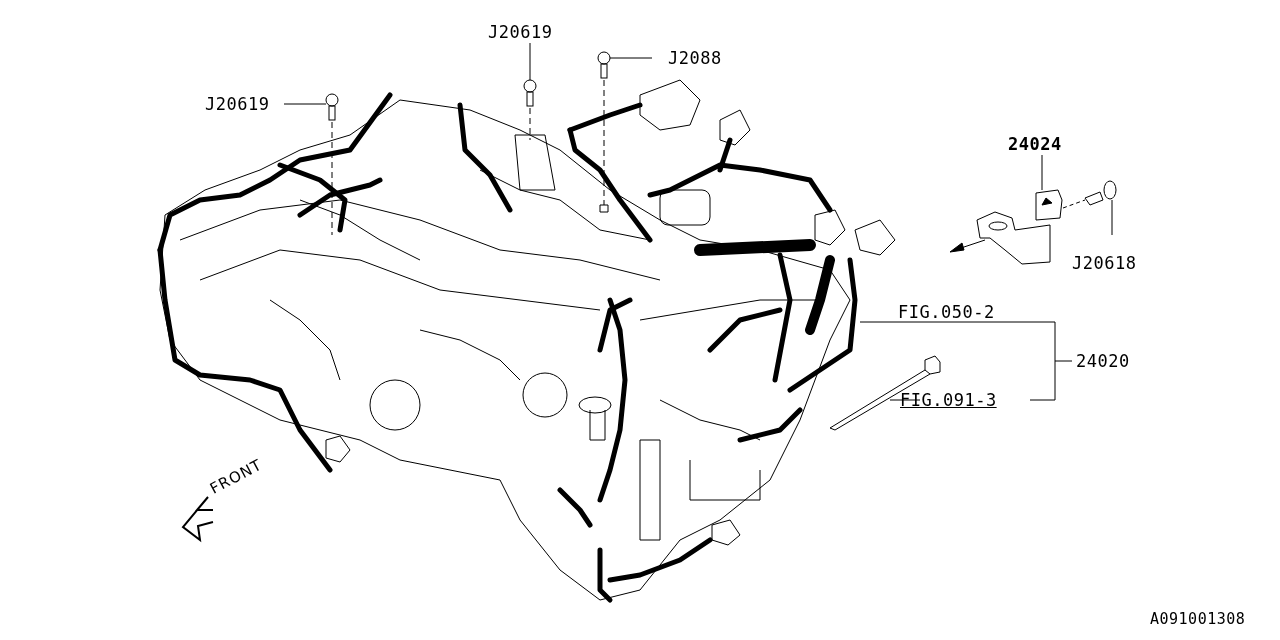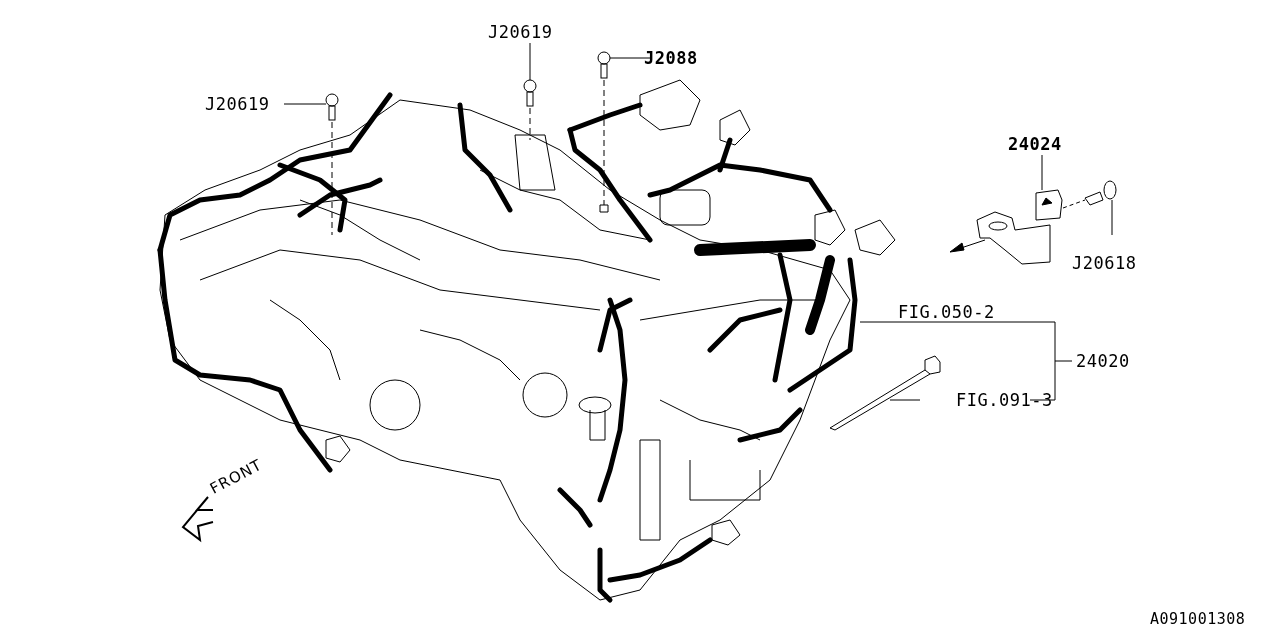--- a/index.html
+++ b/index.html
@@ -113,20 +113,20 @@
     <line x1="890" y1="400" x2="920" y2="400"></line>
   </g>
 
   <g stroke-width="2">
     <path d="M213 510 L197 510 L208 497 L183 527 L200 540 L198 526 L213 522" fill="none"></path>
   </g>
 </svg>
 
 <div class="lbl" style="left:205px;top:96px;">J20619</div>
 <div class="lbl" style="left:488px;top:24px;">J20619</div>
-<div class="lbl" style="left:644px;top:50px;font-weight:bold;">J2088</div>
+<div class="lbl" style="left:668px;top:50px;">J2088</div>
 <div class="lbl" style="left:1008px;top:136px;font-weight:bold;">24024</div>
 <div class="lbl" style="left:1072px;top:255px;">J20618</div>
 <div class="lbl" style="left:898px;top:264px;margin-top:40px;">FIG.050-2</div>
 <div class="lbl" style="left:1076px;top:353px;">24020</div>
-<div class="lbl" style="left:956px;top:392px;">FIG.091-3</div>
+<div class="lbl" style="left:900px;top:392px;text-decoration:underline;">FIG.091-3</div>
 <div class="lbl front">FRONT</div>
 <div class="lbl" style="left:1150px;top:612px;font-size:15px;">A091001308</div>
 
 </body></html>

